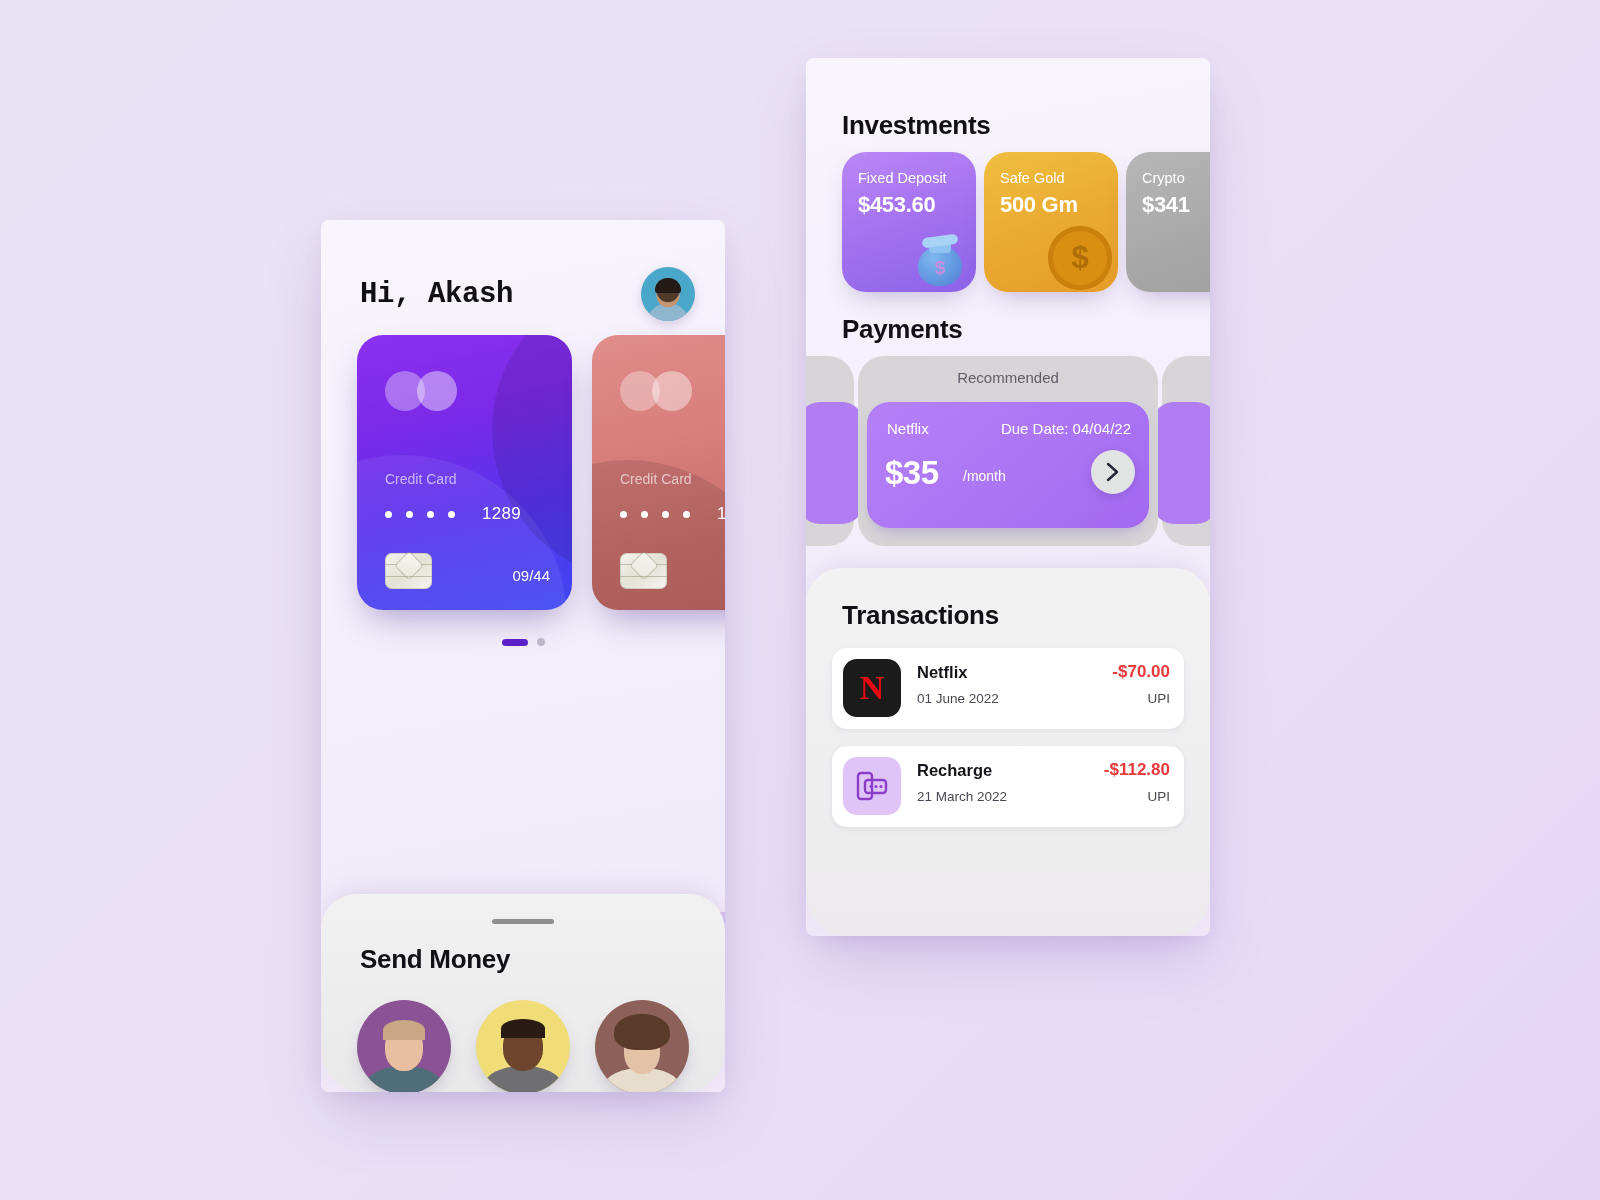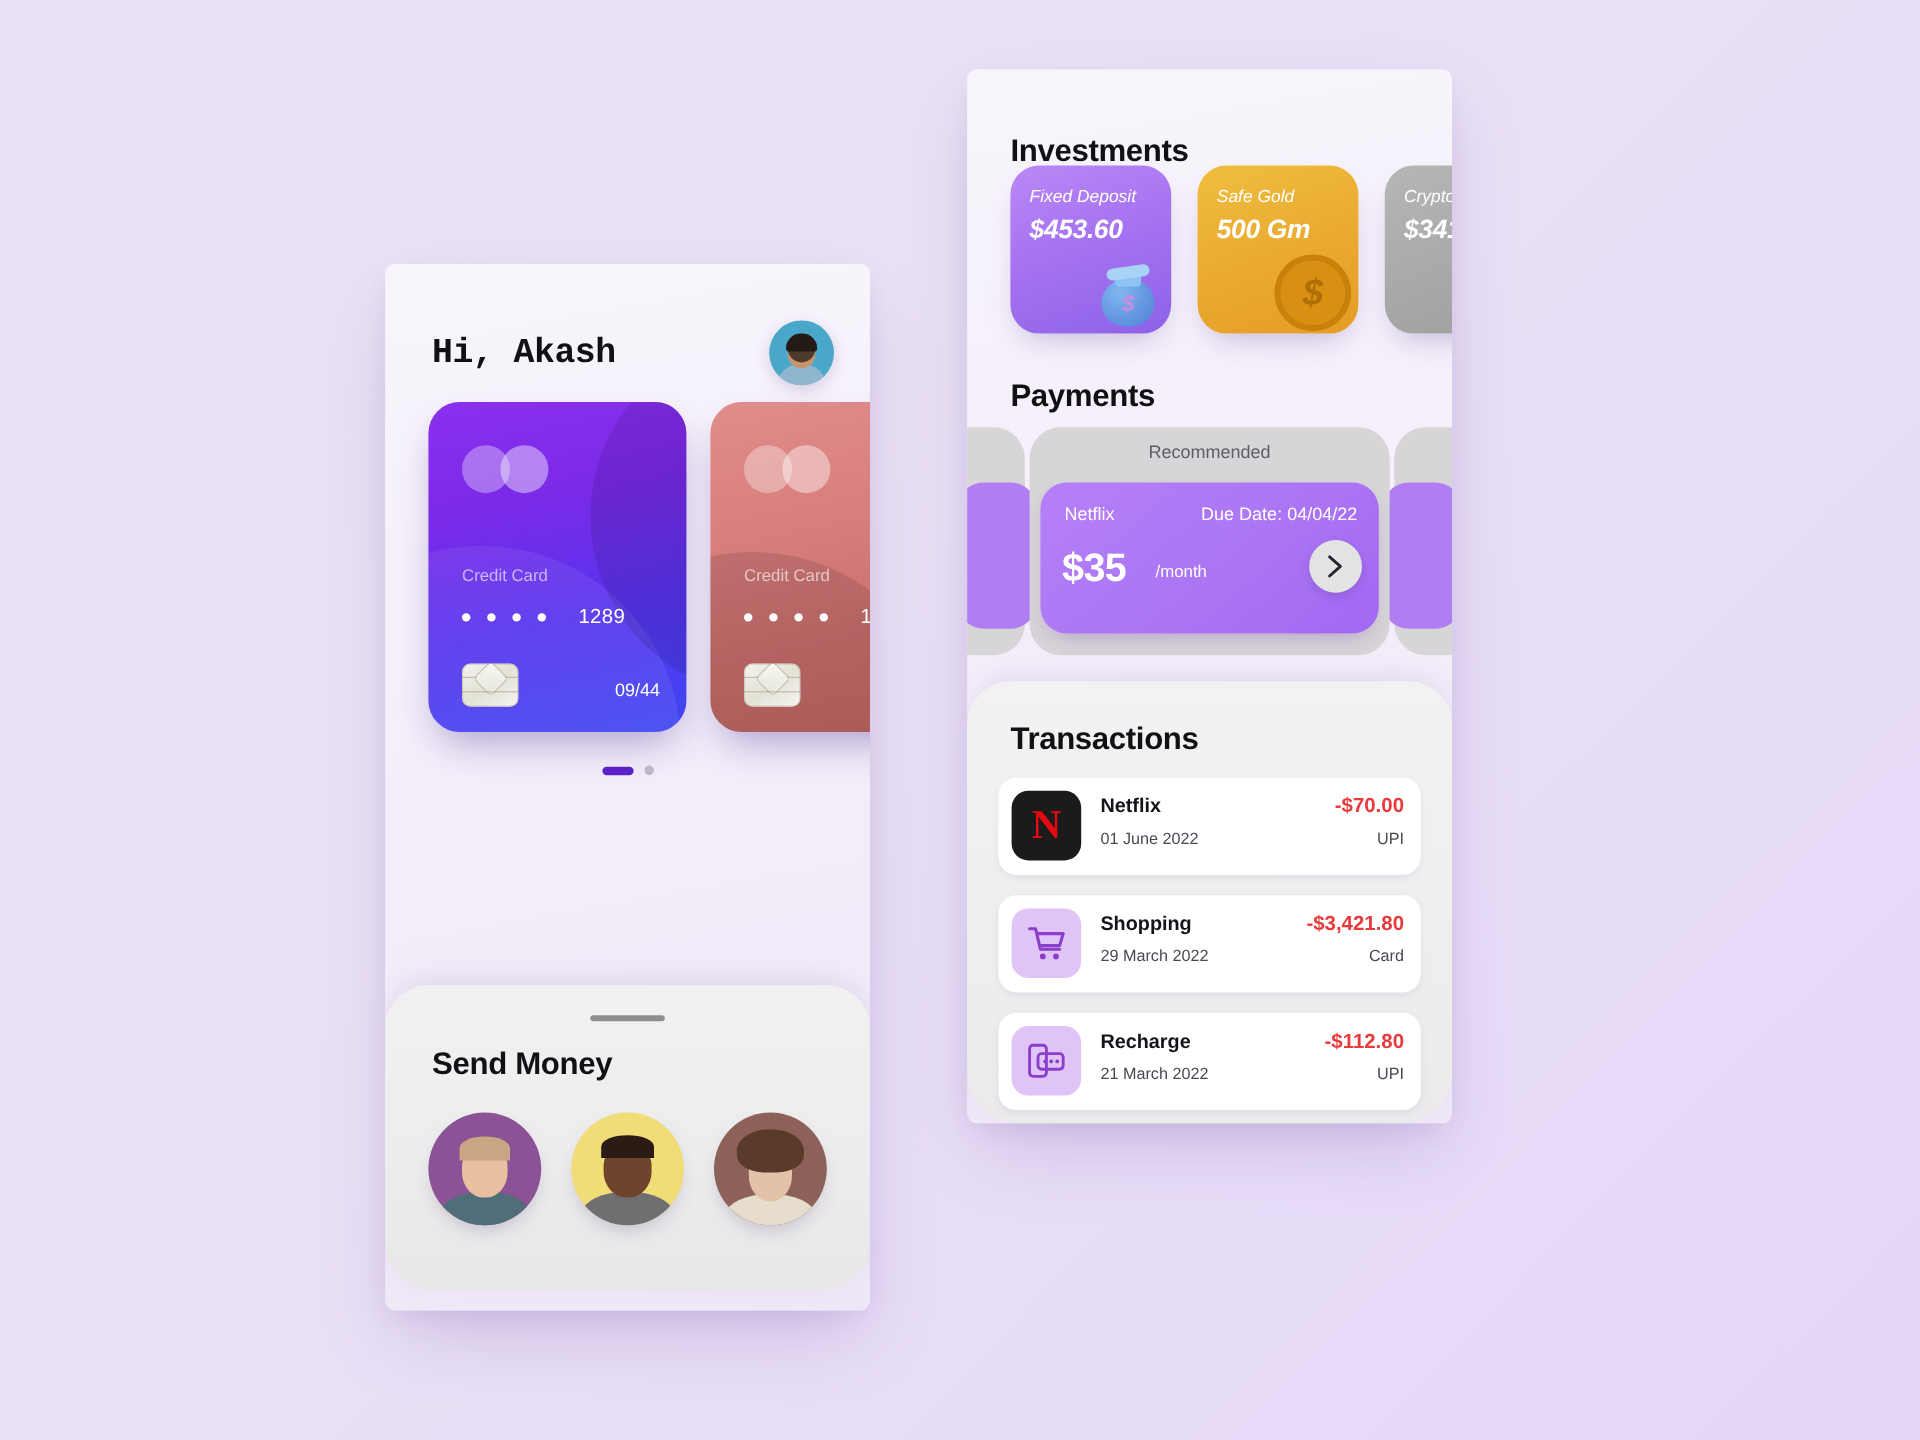--- a/index.html
+++ b/index.html
@@ -93,21 +93,21 @@
     position:absolute;left:352px;top:692px;width:342px;height:112px;
     border-radius:22px;
     background:linear-gradient(150deg,#d9bff0 0%,#ceb2ec 55%,#c3a5e6 100%);
     box-shadow:0 12px 26px -10px rgba(110,70,160,.38);
   }
   .saving .ttl{position:absolute;left:20px;top:20px;font-size:17px;font-weight:bold;color:#121016;}
   .saving .sub{position:absolute;left:20px;top:49px;width:190px;font-size:13.5px;line-height:19px;color:#2a2430;}
 
   
   .sheet{
-    position:absolute;left:0;right:0;bottom:16px;height:255px;
+    position:absolute;left:0;right:0;bottom:0;height:198px;
     border-radius:36px 36px 42px 42px;
     background:linear-gradient(180deg,#f2f1f2 0%,#eeedee 55%,#e9e8e9 100%);
     box-shadow:0 -8px 26px -10px rgba(100,80,140,.22);
   }
   .grabber{position:absolute;left:50%;transform:translateX(-50%);top:25px;width:62px;height:5px;border-radius:3px;background:#8e8e8e;}
   .sheet-title{position:absolute;left:39px;top:50px;font-size:26px;font-weight:bold;color:#111014;letter-spacing:-0.3px;}
   .people{position:absolute;left:36px;top:106px;display:flex;gap:25px;}
   .person{width:94px;height:94px;border-radius:50%;position:relative;overflow:hidden;flex:0 0 auto;
     box-shadow:0 8px 18px -6px rgba(70,60,100,.3);}
   .person.p-a{background:#8c5296;}
@@ -126,21 +126,21 @@
   .p-c .pf-face{top:30px;width:36px;height:44px;background:#e3c2a8;}
   .p-c .pf-body{width:74px;height:34px;background:#e6ddcd;}
 
   
   #phone2{ left:806px; top:58px; width:404px; height:878px; }
 
   .sec-title{font-size:26px;font-weight:bold;color:#111014;letter-spacing:-0.3px;}
   #inv-title{position:absolute;left:36px;top:52px;}
   #pay-title{position:absolute;left:36px;top:256px;}
 
-  .inv-row{position:absolute;left:36px;top:80px;display:flex;gap:22px;font-style:italic;}
+  .inv-row{position:absolute;left:36px;top:94px;display:flex;gap:8px;}
   .inv-card{width:134px;height:140px;border-radius:24px;position:relative;overflow:hidden;flex:0 0 auto;
     box-shadow:0 12px 26px -10px rgba(90,60,150,.35);}
   .inv-card.c1{background:linear-gradient(160deg,#b988f5 0%,#a673f1 45%,#8d62e8 100%);}
   .inv-card.c2{background:linear-gradient(160deg,#efbe3f 0%,#eaa931 55%,#e59c26 100%);}
   .inv-card.c3{background:linear-gradient(160deg,#b6b6b6 0%,#a9a9a9 55%,#9f9f9f 100%);}
   .inv-name{position:absolute;left:16px;top:18px;font-size:14.5px;color:#fff;font-weight:500;white-space:nowrap;}
   .inv-val{position:absolute;left:16px;top:40px;font-size:22px;color:#fff;font-weight:bold;white-space:nowrap;letter-spacing:-0.3px;text-align:center;}
 
   .moneybag{position:absolute;right:8px;bottom:6px;width:58px;height:58px;}
   .mb-body{position:absolute;left:8px;bottom:0;width:44px;height:40px;border-radius:50% 50% 46% 46%;
@@ -360,34 +360,20 @@
       <div class="tx-row">
         <div class="tx-ico netflix">
             <div class="nf-n">N</div>
           </div>
         <div class="tx-name">Netflix</div>
         <div class="tx-date">01 June 2022</div>
         <div class="tx-amt">-$70.00</div>
         <div class="tx-mode">UPI</div>
       </div>
 
-      <div class="tx-row">
-        <div class="tx-ico lav">
-          <svg width="32" height="32" viewBox="0 0 32 32">
-            <path d="M2 4 H7 L11 21 H27" fill="none" stroke="#8b3fc9" stroke-width="2.6" stroke-linecap="round" stroke-linejoin="round"></path>
-            <path d="M8.5 8 H30 L27 18 H11" fill="none" stroke="#8b3fc9" stroke-width="2.6" stroke-linecap="round" stroke-linejoin="round"></path>
-            <circle cx="13" cy="27" r="2.4" fill="#8b3fc9"></circle>
-            <circle cx="24" cy="27" r="2.4" fill="#8b3fc9"></circle>
-          </svg>
-        </div>
-        <div class="tx-name">Shopping</div>
-        <div class="tx-date">29 March 2022</div>
-        <div class="tx-amt">-$3,421.80</div>
-        <div class="tx-mode">Card</div>
-      </div>
 
       <div class="tx-row">
         <div class="tx-ico lav">
           <svg width="32" height="32" viewBox="0 0 32 32">
             <rect x="2" y="3" width="14" height="26" rx="3" fill="none" stroke="#8b3fc9" stroke-width="2.4"></rect>
             <rect x="9" y="10" width="21" height="13" rx="3" fill="none" stroke="#8b3fc9" stroke-width="2.4"></rect>
             <circle cx="15" cy="16.5" r="1.6" fill="#8b3fc9"></circle>
             <circle cx="20" cy="16.5" r="1.6" fill="#8b3fc9"></circle>
             <circle cx="25" cy="16.5" r="1.6" fill="#8b3fc9"></circle>
           </svg>

